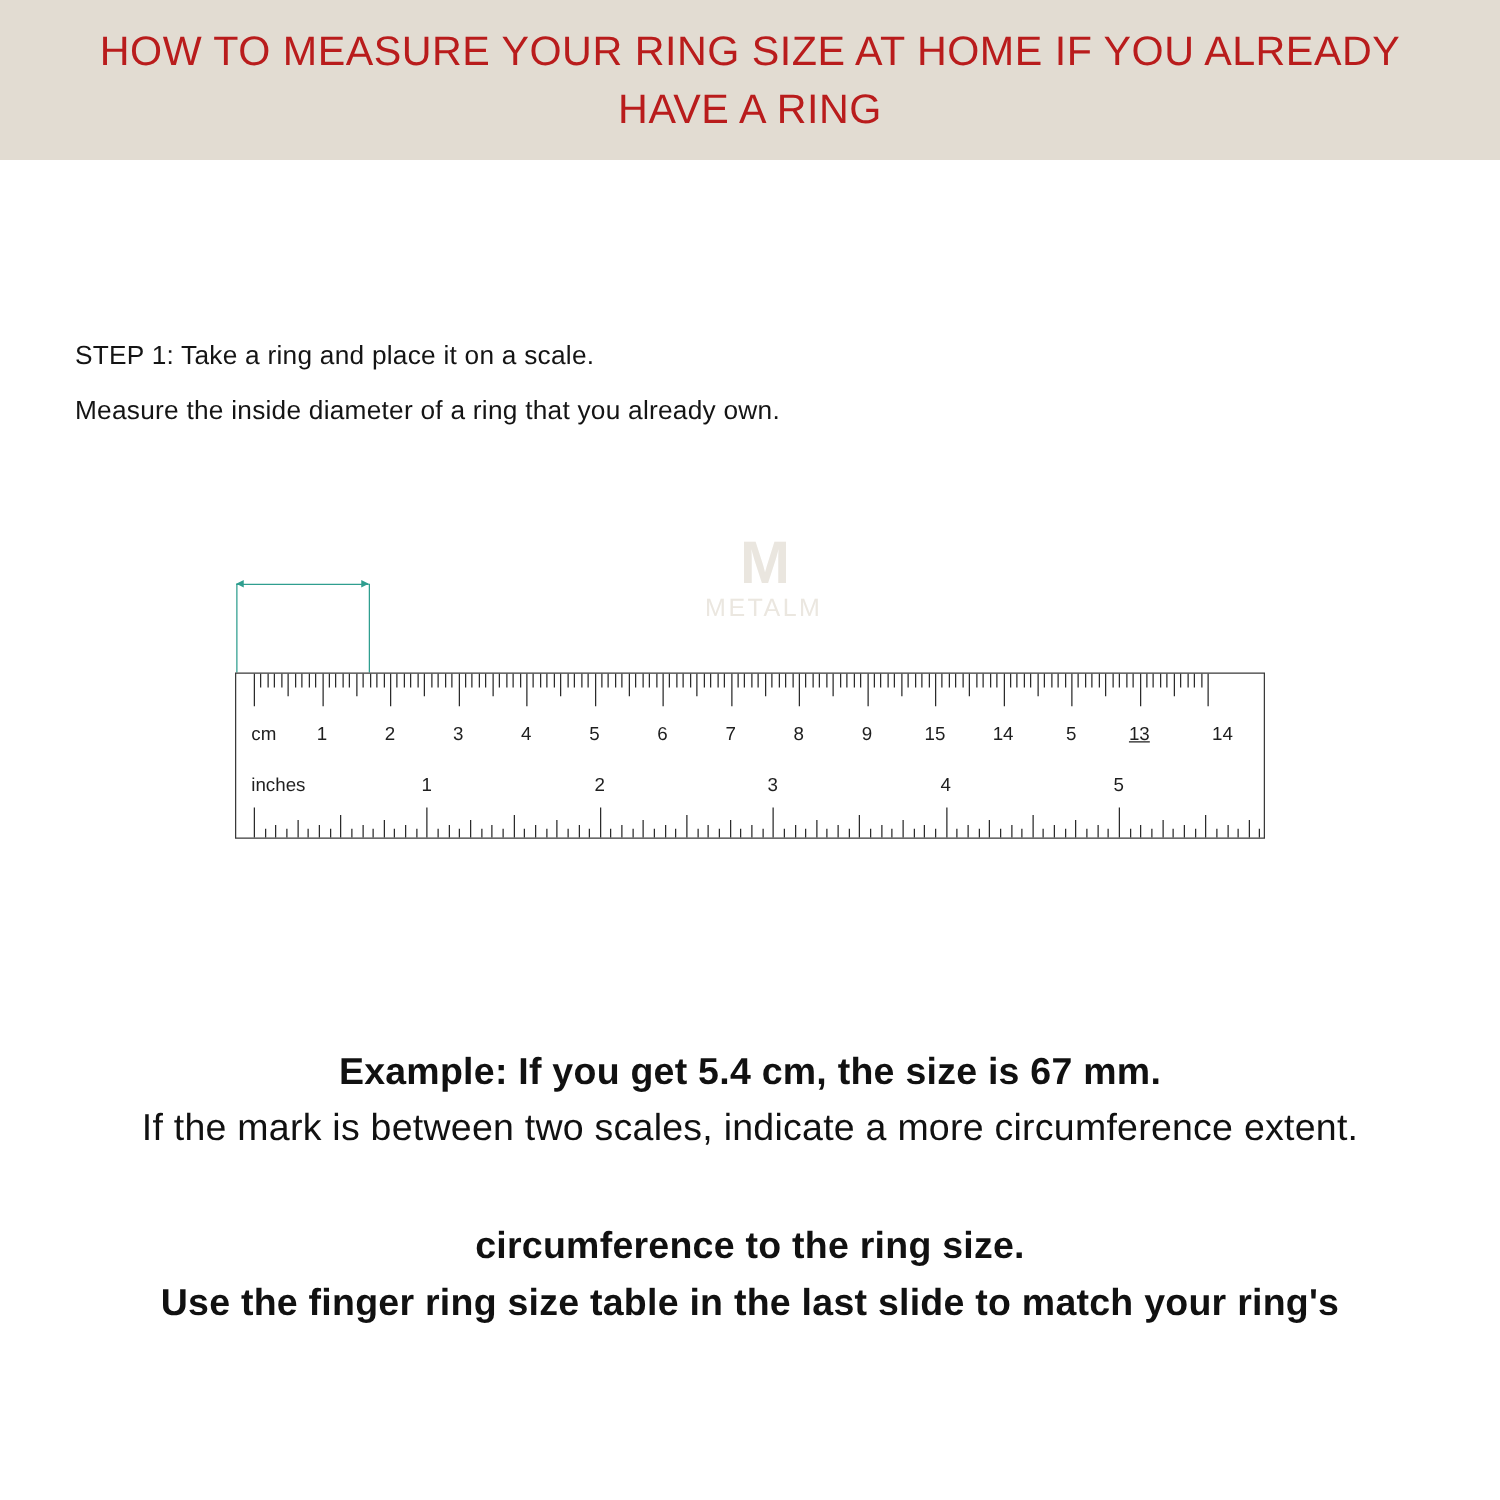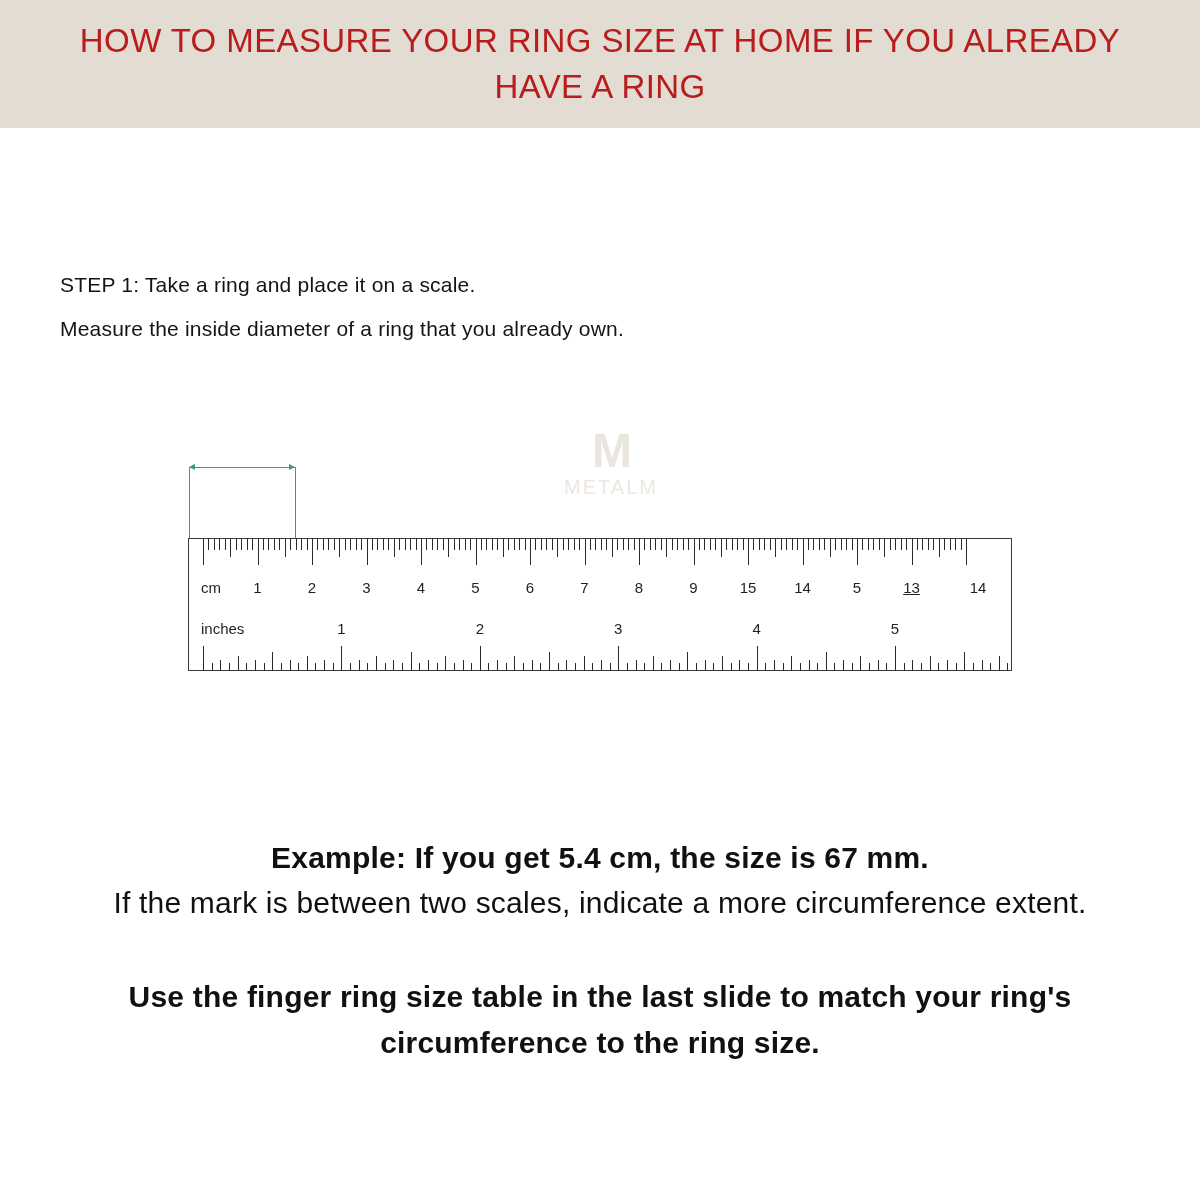--- a/index.html
+++ b/index.html
@@ -511,15 +511,15 @@
     <div class="unit-label unit-in">inches</div>
   </div>
 </div>
 
 <div class="example-block">
   <div class="example-bold">Example: If you get 5.4 cm, the size is 67 mm.</div>
   <div class="example-regular">If the mark is between two scales, indicate a more circumference extent.</div>
 </div>
 
 <div class="closing-block">
+  <div class="closing-line">circumference to the ring size.</div>
   <div class="closing-line">Use the finger ring size table in the last slide to match your ring's</div>
-  <div class="closing-line">circumference to the ring size.</div>
 </div>
 
 </body></html>

